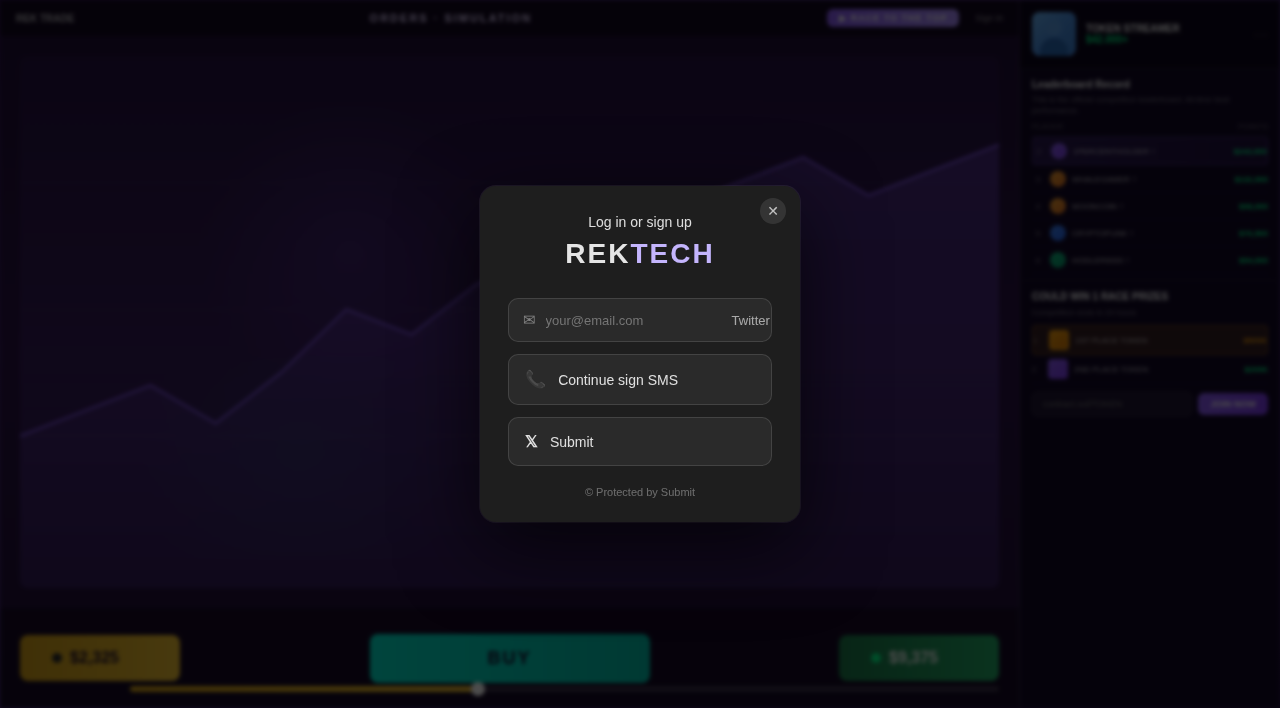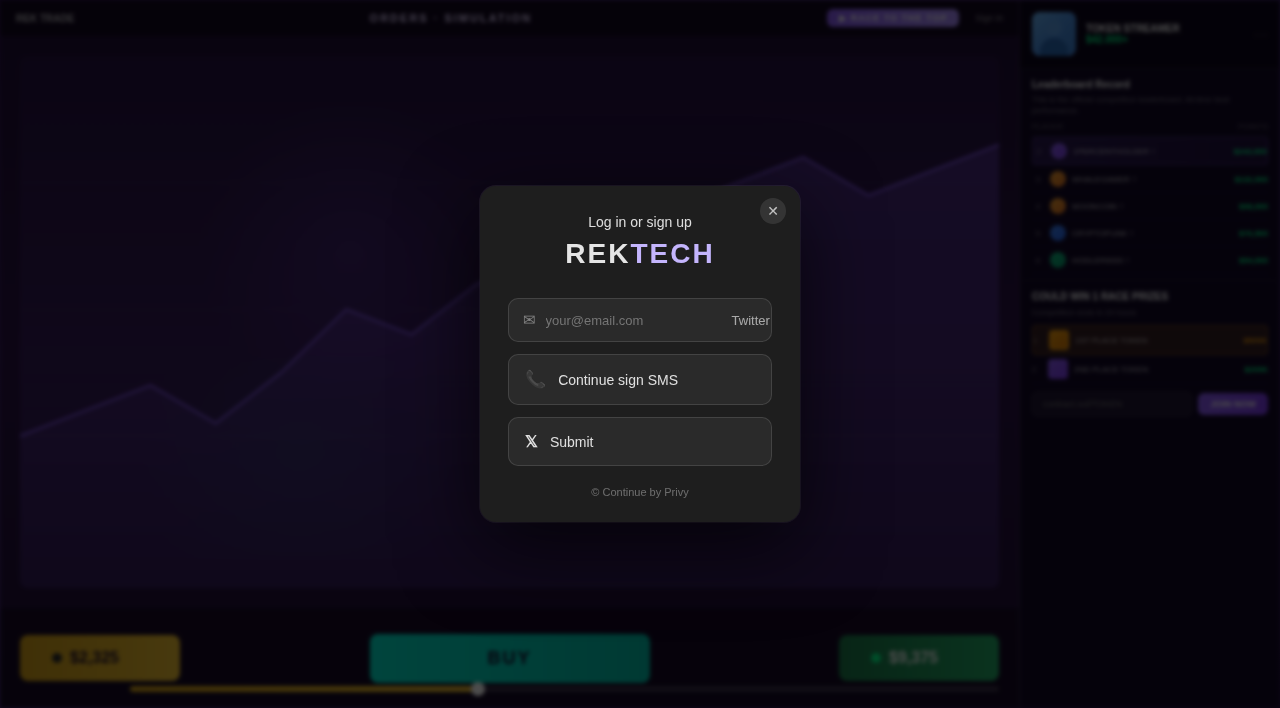--- a/index.html
+++ b/index.html
@@ -787,15 +787,15 @@
     <button class="sms-btn">
       <span class="sms-icon">📞</span>
       <span>Continue sign SMS</span>
     </button>
 
     <button class="twitter-btn">
       <span class="twitter-x-icon">𝕏</span>
       <span>Submit</span>
     </button>
 
-    <div class="modal-footer">© Continue by Privy</div>
+    <div class="modal-footer">© Protected by Submit</div>
   </div>
 </div>
 
 </body></html>

